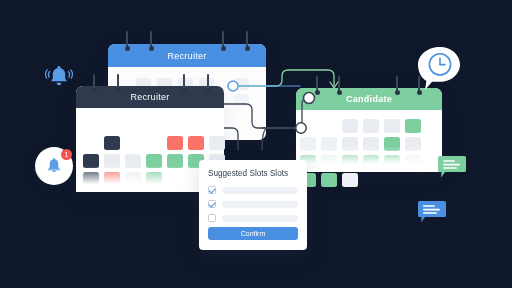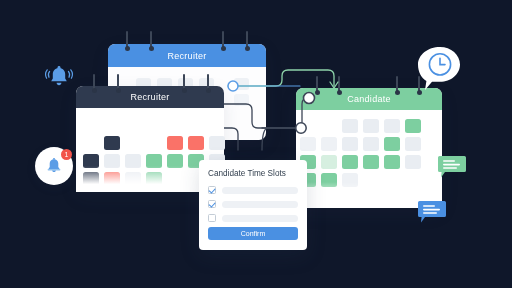--- a/index.html
+++ b/index.html
@@ -53,21 +53,21 @@
 
   
   .cell { position: absolute; border-radius: 2.5px; }
 
   
   #cal-blue { left: 108px; top: 44px; width: 158px; height: 96px; }
   #cal-blue .cal-head { height: 23px; background: #4a90e2; }
   #cal-blue .cal-body { background: #fdfdfe; }
 
   
-  #cal-green { left: 296px; top: 88px; width: 146px; height: 120px; }
+  #cal-green { left: 296px; top: 88px; width: 146px; height: 84px; font-weight: bold; }
   #cal-green .cal-head { height: 22px; background: #7dcfa0; }
 
   
   #cal-dark { left: 76px; top: 86px; width: 148px; height: 106px; }
   #cal-dark .cal-head { height: 22px; background: #2f3a4f; }
 
   .fade-bottom {
     position: absolute; left: 0; bottom: 0;
     width: 100%; height: 26px;
     background: linear-gradient(to bottom, rgba(255,255,255,0), #ffffff 70%);
@@ -241,21 +241,21 @@
 
     <div class="cell" style="left:7px;   top:86px; width:16px; height:14px; background:#2f3a4f;"></div>
     <div class="cell" style="left:28px;  top:86px; width:16px; height:14px; background:#fa7268;"></div>
     <div class="cell" style="left:49px;  top:86px; width:16px; height:14px; background:#e9edf2;"></div>
     <div class="cell" style="left:70px;  top:86px; width:16px; height:14px; background:#7dcfa0;"></div>
 
     <div class="fade-bottom"></div>
   </div>
 
   <div id="dialog">
-    <div class="dlg-title">Candidate Time Slots</div>
+    <div class="dlg-title">Suggested Slots Slots</div>
 
     <div class="slot-row">
       <span class="cbx on"></span>
       <span class="slot-bar"></span>
     </div>
     <div class="slot-row">
       <span class="cbx on"></span>
       <span class="slot-bar"></span>
     </div>
     <div class="slot-row">

